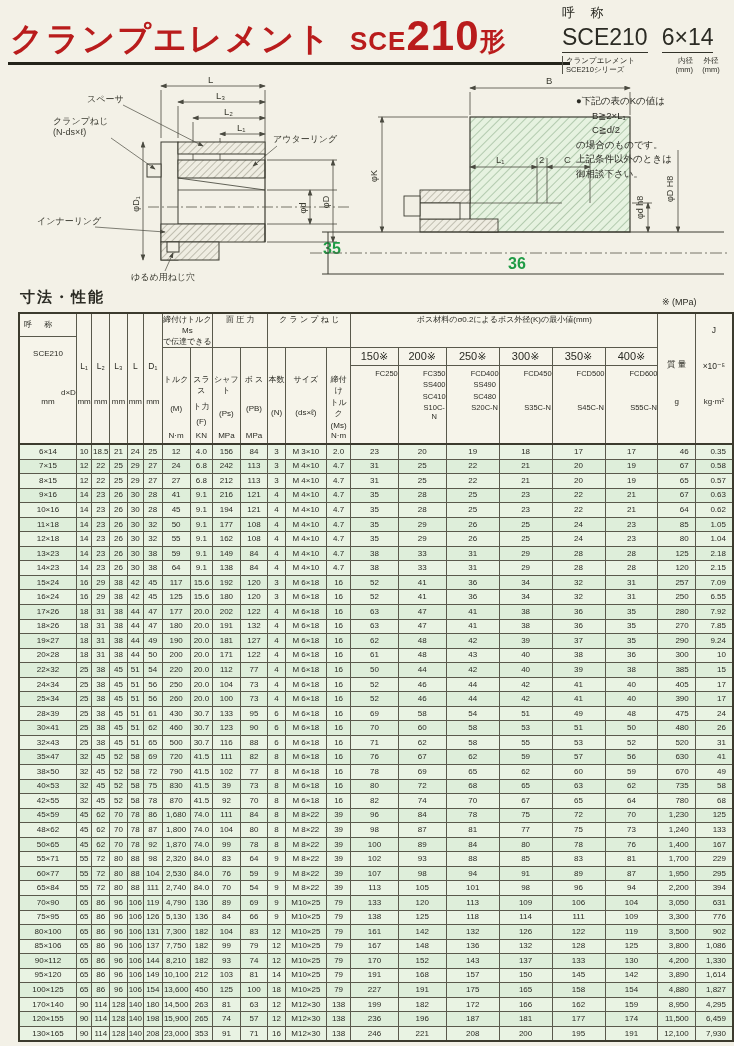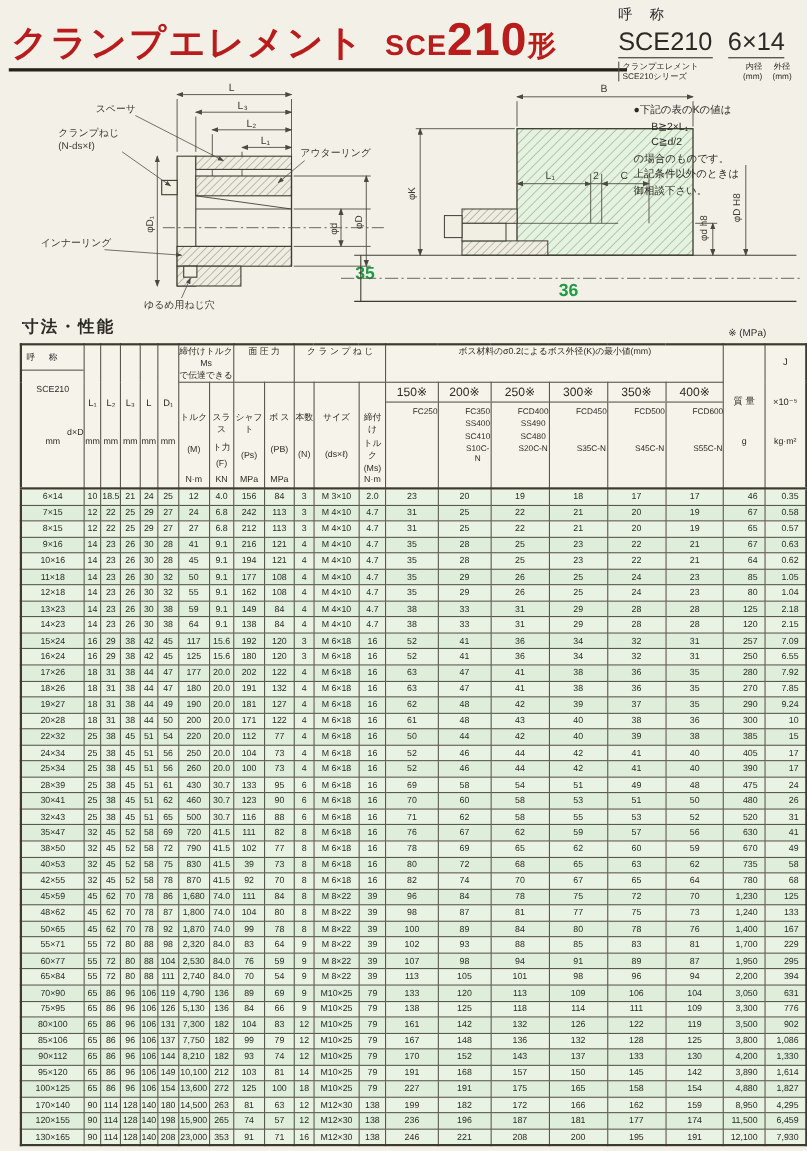--- a/index.html
+++ b/index.html
@@ -1267,21 +1267,21 @@
         <td class="num-r">1,614</td>
       </tr>
       <tr>
         <td>100×125</td>
         <td>65</td>
         <td>86</td>
         <td>96</td>
         <td>106</td>
         <td>154</td>
         <td>13,600</td>
-        <td>272</td>
+        <td>450</td>
         <td>125</td>
         <td>100</td>
         <td>18</td>
         <td>M10×25</td>
         <td>79</td>
         <td>227</td>
         <td>191</td>
         <td>175</td>
         <td>165</td>
         <td>158</td>

